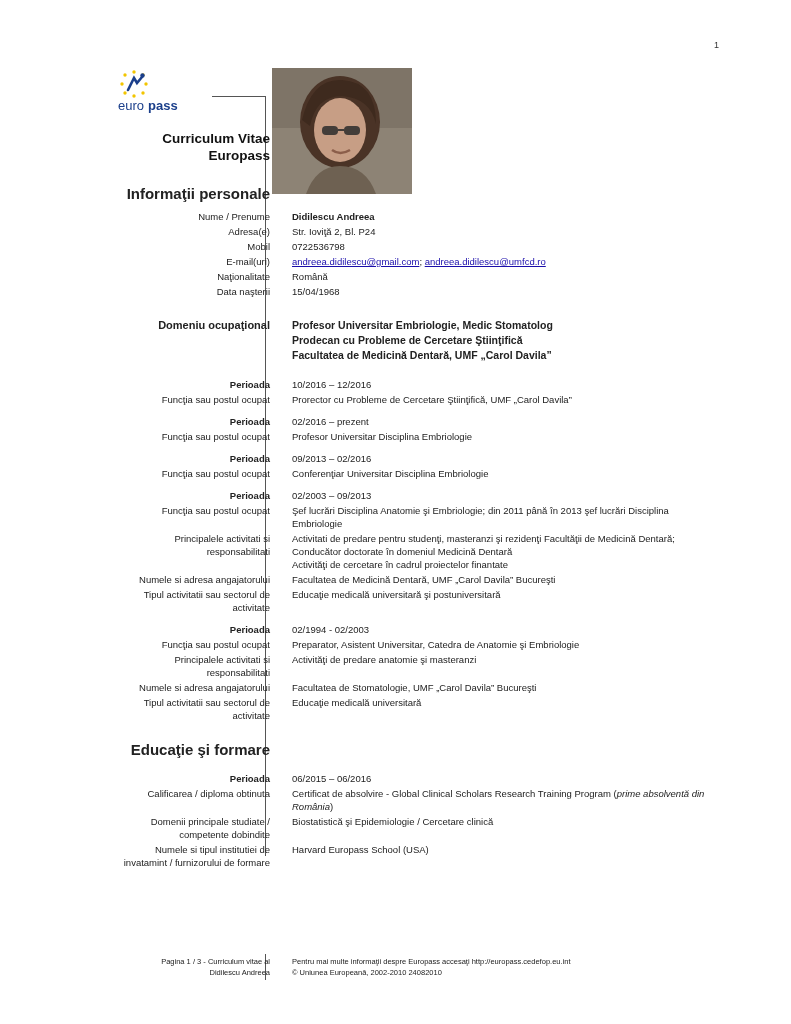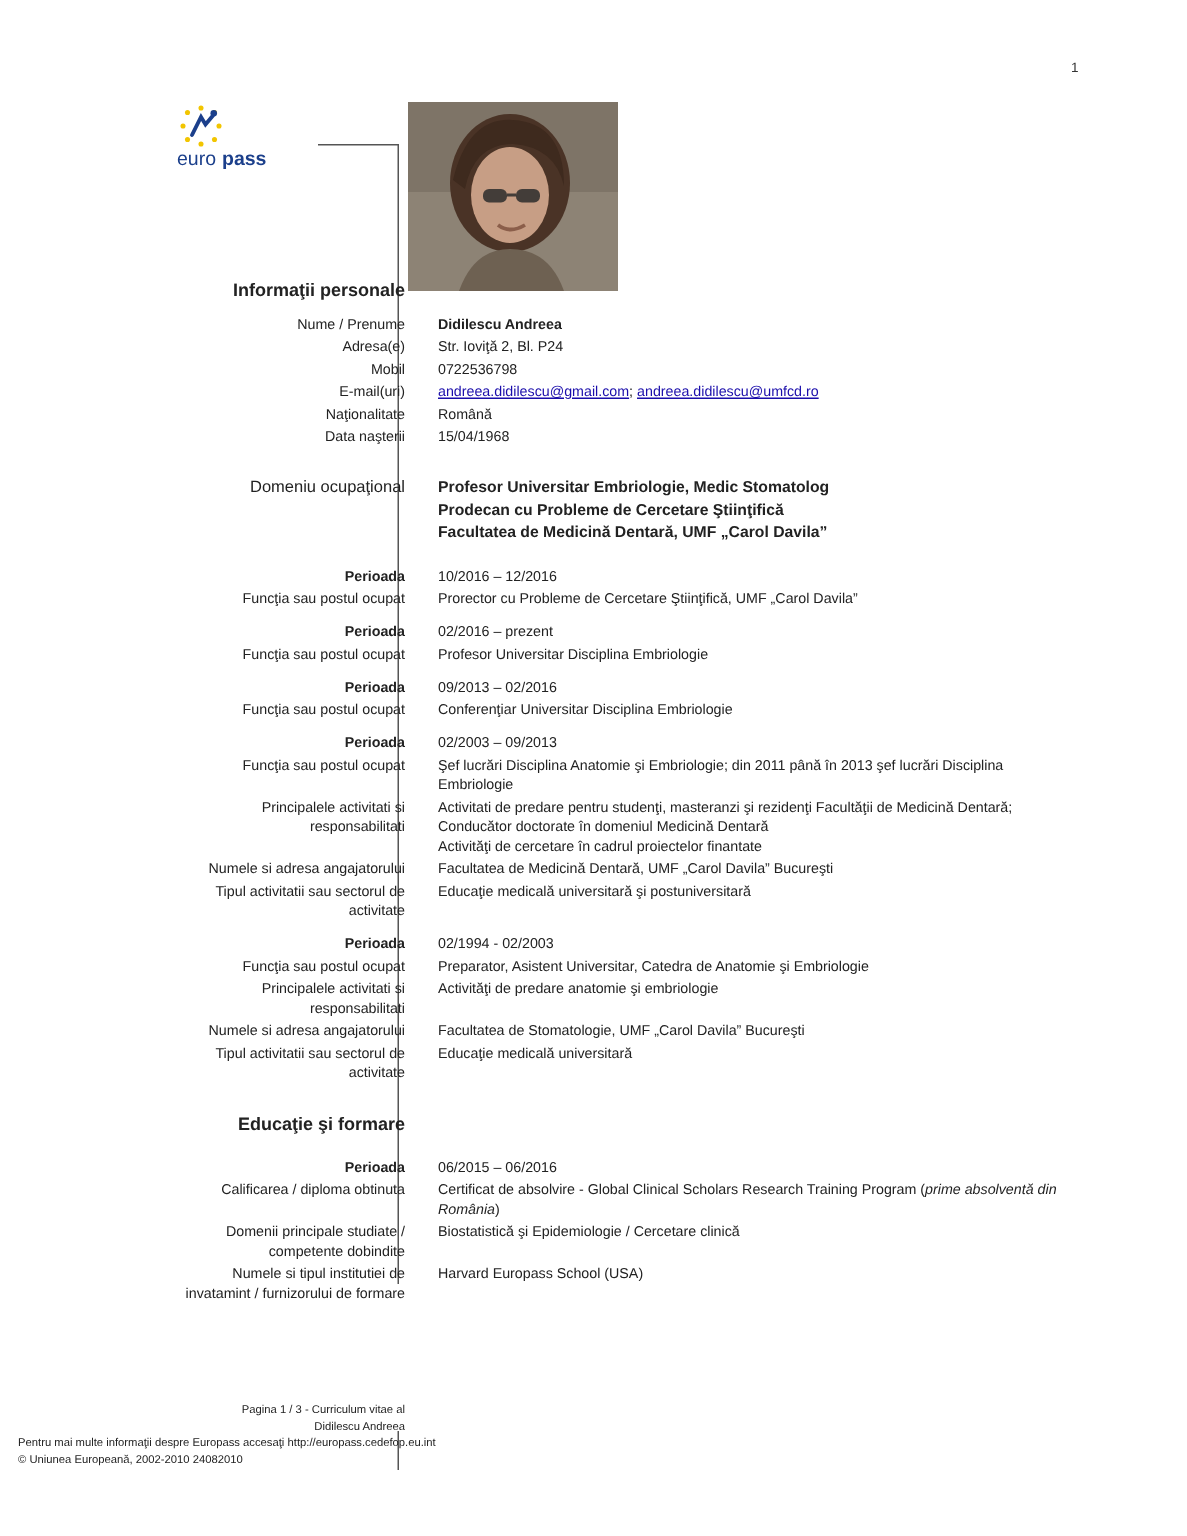--- a/index.html
+++ b/index.html
@@ -102,42 +102,42 @@
   }
   .row .val {
     width: 420px;
     margin-left: 12px;
     font-size: 9.5px;
     line-height: 13px;
     color: #222;
   }
   .row.section .lbl {
     font-weight: bold;
-    font-size: 12px;
+    font-size: 15px;
     line-height: 15px;
   }
   .row.bold .val {
     font-weight: bold;
   }
   .row.bold .lbl {
     font-weight: normal;
   }
   .row.period .lbl {
     font-weight: bold;
   }
   .row.period .val {
     font-weight: normal;
   }
   .row.occ .val {
     font-weight: bold;
     font-size: 10.5px;
     line-height: 15px;
   }
   .row.occ .lbl {
-    font-weight: normal;
+    font-weight: bold;
     font-size: 11px;
     line-height: 15px;
   }
   .spacer-sm { height: 7px; }
   .spacer-md { height: 13px; }
   .spacer-lg { height: 18px; }
 
   .val a {
     color: #1a0dab;
     text-decoration: underline;
@@ -152,21 +152,20 @@
     left: 0;
     bottom: 46px;
     width: 791px;
     font-size: 7.5px;
     line-height: 11px;
     color: #222;
   }
   .footer-inner {
     display: flex;
     width: 791px;
-    flex-direction: column;
   }
   .footer .f-left {
     width: 158px;
     margin-left: 112px;
     padding-right: 10px;
     text-align: right;
   }
   .footer .f-right {
     margin-left: 12px;
     width: 420px;
@@ -218,20 +217,24 @@
       <rect x="72" y="58" width="16" height="9" rx="4" fill="#2b2b2b" opacity="0.85"></rect>
       <rect x="66" y="61" width="6" height="2" fill="#2b2b2b" opacity="0.85"></rect>
       <path d="M60 82 Q68 88 78 82" stroke="#8b5e4a" stroke-width="2.5" fill="none"></path>
       <path d="M34 126 Q44 98 68 98 Q94 98 104 126 Z" fill="#6e6152"></path>
     </svg>
   </div>
 
   <div class="hline-logo"></div>
   <div class="vline" style="height:760px;"></div>
 
+  <div class="title-block">
+    <div>Curriculum Vitae</div>
+    <div>Europass</div>
+  </div>
 
   <div class="rows">
 
     <div class="row section">
       <div class="lbl">Informaţii personale</div>
       <div class="val"></div>
     </div>
     <div class="spacer-sm"></div>
 
     <div class="row bold">
@@ -344,21 +347,21 @@
     <div class="row period">
       <div class="lbl">Perioada</div>
       <div class="val">02/1994 - 02/2003</div>
     </div>
     <div class="row">
       <div class="lbl">Funcţia sau postul ocupat</div>
       <div class="val">Preparator, Asistent Universitar, Catedra de Anatomie şi Embriologie</div>
     </div>
     <div class="row">
       <div class="lbl">Principalele activitati si responsabilitati</div>
-      <div class="val">Activităţi de predare anatomie şi embriologie</div>
+      <div class="val">Activităţi de predare anatomie şi masteranzi</div>
     </div>
     <div class="row">
       <div class="lbl">Numele si adresa angajatorului</div>
       <div class="val">Facultatea de Stomatologie, UMF „Carol Davila” Bucureşti</div>
     </div>
     <div class="row">
       <div class="lbl">Tipul activitatii sau sectorul de activitate</div>
       <div class="val">Educaţie medicală universitară</div>
     </div>
 

